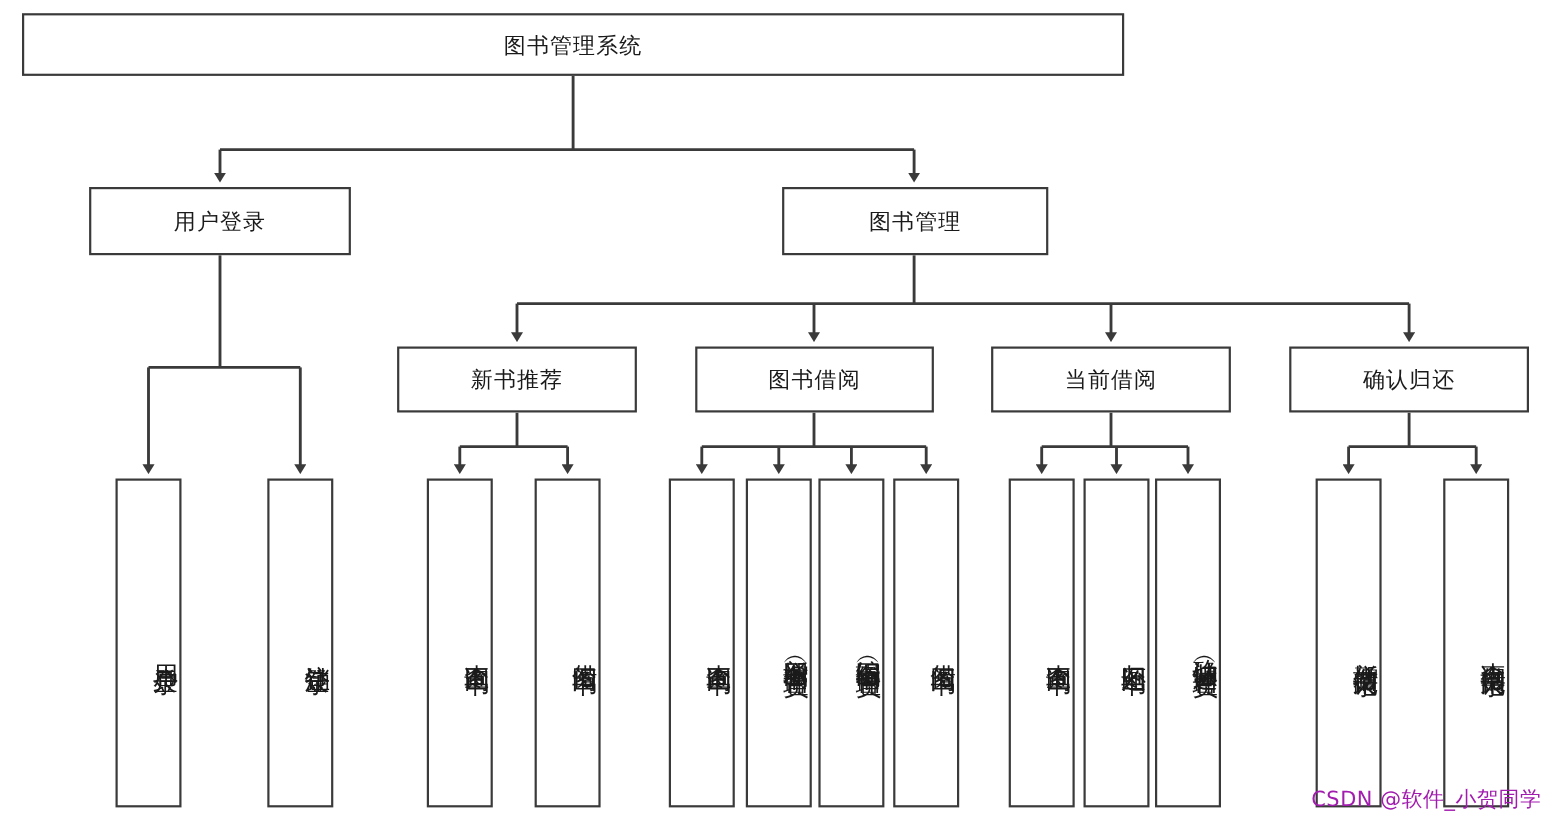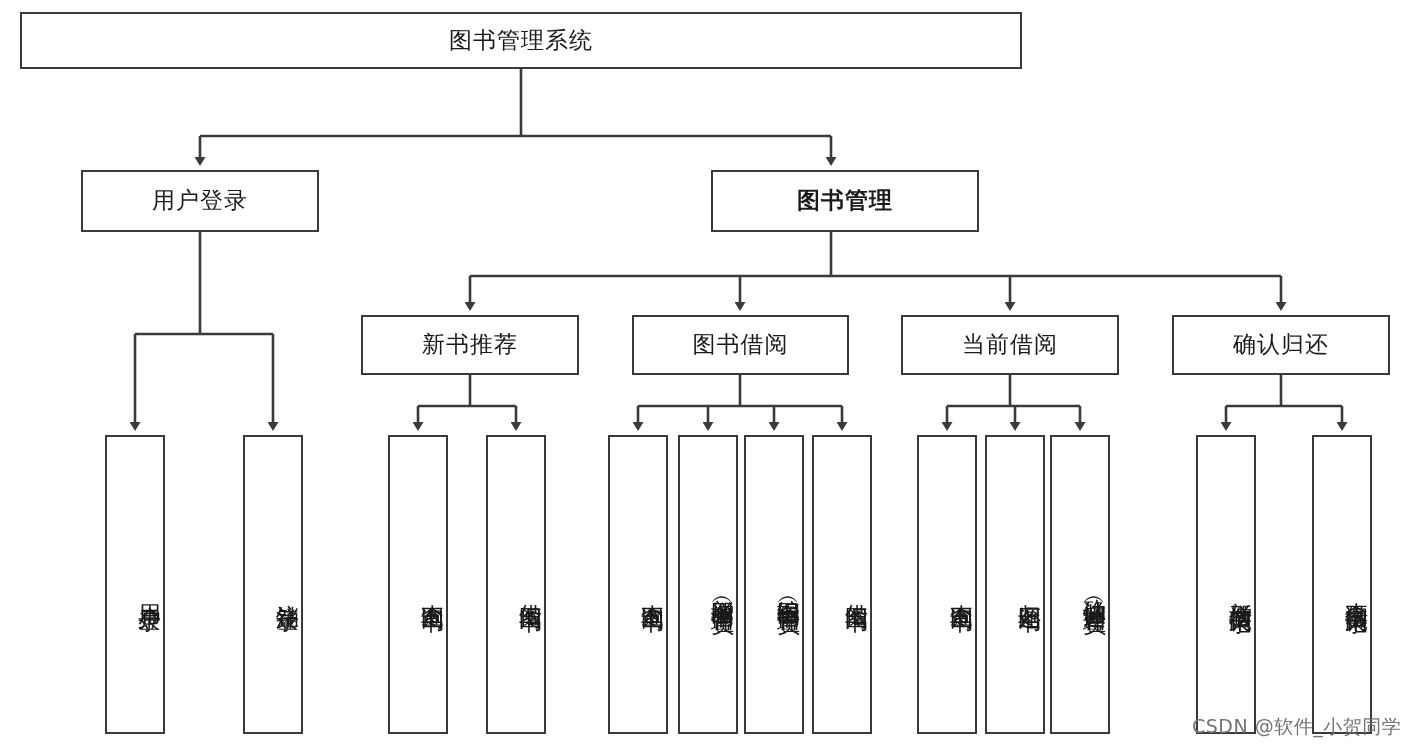--- a/index.html
+++ b/index.html
@@ -30,21 +30,21 @@
     box-sizing: border-box;
     background: #ffffff;
     border: 2px solid #3a3a3a;
     display: flex;
     align-items: center;
     justify-content: center;
     color: #1a1a1a;
     z-index: 2;
   }
   .node.horiz {
-    font-size: 23px;
+    font-size: 20px;
     letter-spacing: 1px;
     line-height: 1.2;
   }
   .node.vert {
     writing-mode: vertical-rl;
     text-orientation: upright;
     font-size: 23px;
     line-height: 1.18;
     letter-spacing: 2px;
     padding-top: 10px;
@@ -53,21 +53,21 @@
   }
   .node.vert .vlabel {
     writing-mode: vertical-rl;
     text-orientation: upright;
     white-space: normal;
     text-align: left;
   }
   .watermark {
     position: absolute;
     font-size: 19px;
-    color: #737373;
+    color: #a21caf;
     white-space: nowrap;
     z-index: 5;
     letter-spacing: 0.5px;
   }
 </style>
 </head>
 <body>
 
 <div id="canvas">
 
@@ -121,21 +121,21 @@
     </g>
   </svg>
 
   <div class="node horiz" style="left: 20px; top: 12px; width: 1002px; height: 57px;">
     <span>图书管理系统</span>
   </div>
 
   <div class="node horiz" style="left: 81px; top: 170px; width: 238px; height: 62px;">
     <span>用户登录</span>
   </div>
-  <div class="node horiz" style="left: 711px; top: 170px; width: 268px; height: 62px; font-weight: bold;">
+  <div class="node horiz" style="left: 711px; top: 170px; width: 242px; height: 62px;">
     <span>图书管理</span>
   </div>
 
   <div class="node horiz" style="left: 632px; top: 315px; width: 217px; height: 60px;">
     <span>图书借阅</span>
   </div>
   <div class="node horiz" style="left: 361px; top: 315px; width: 218px; height: 60px;">
     <span>新书推荐</span>
   </div>
   <div class="node horiz" style="left: 901px; top: 315px; width: 218px; height: 60px; align-items: center;">

